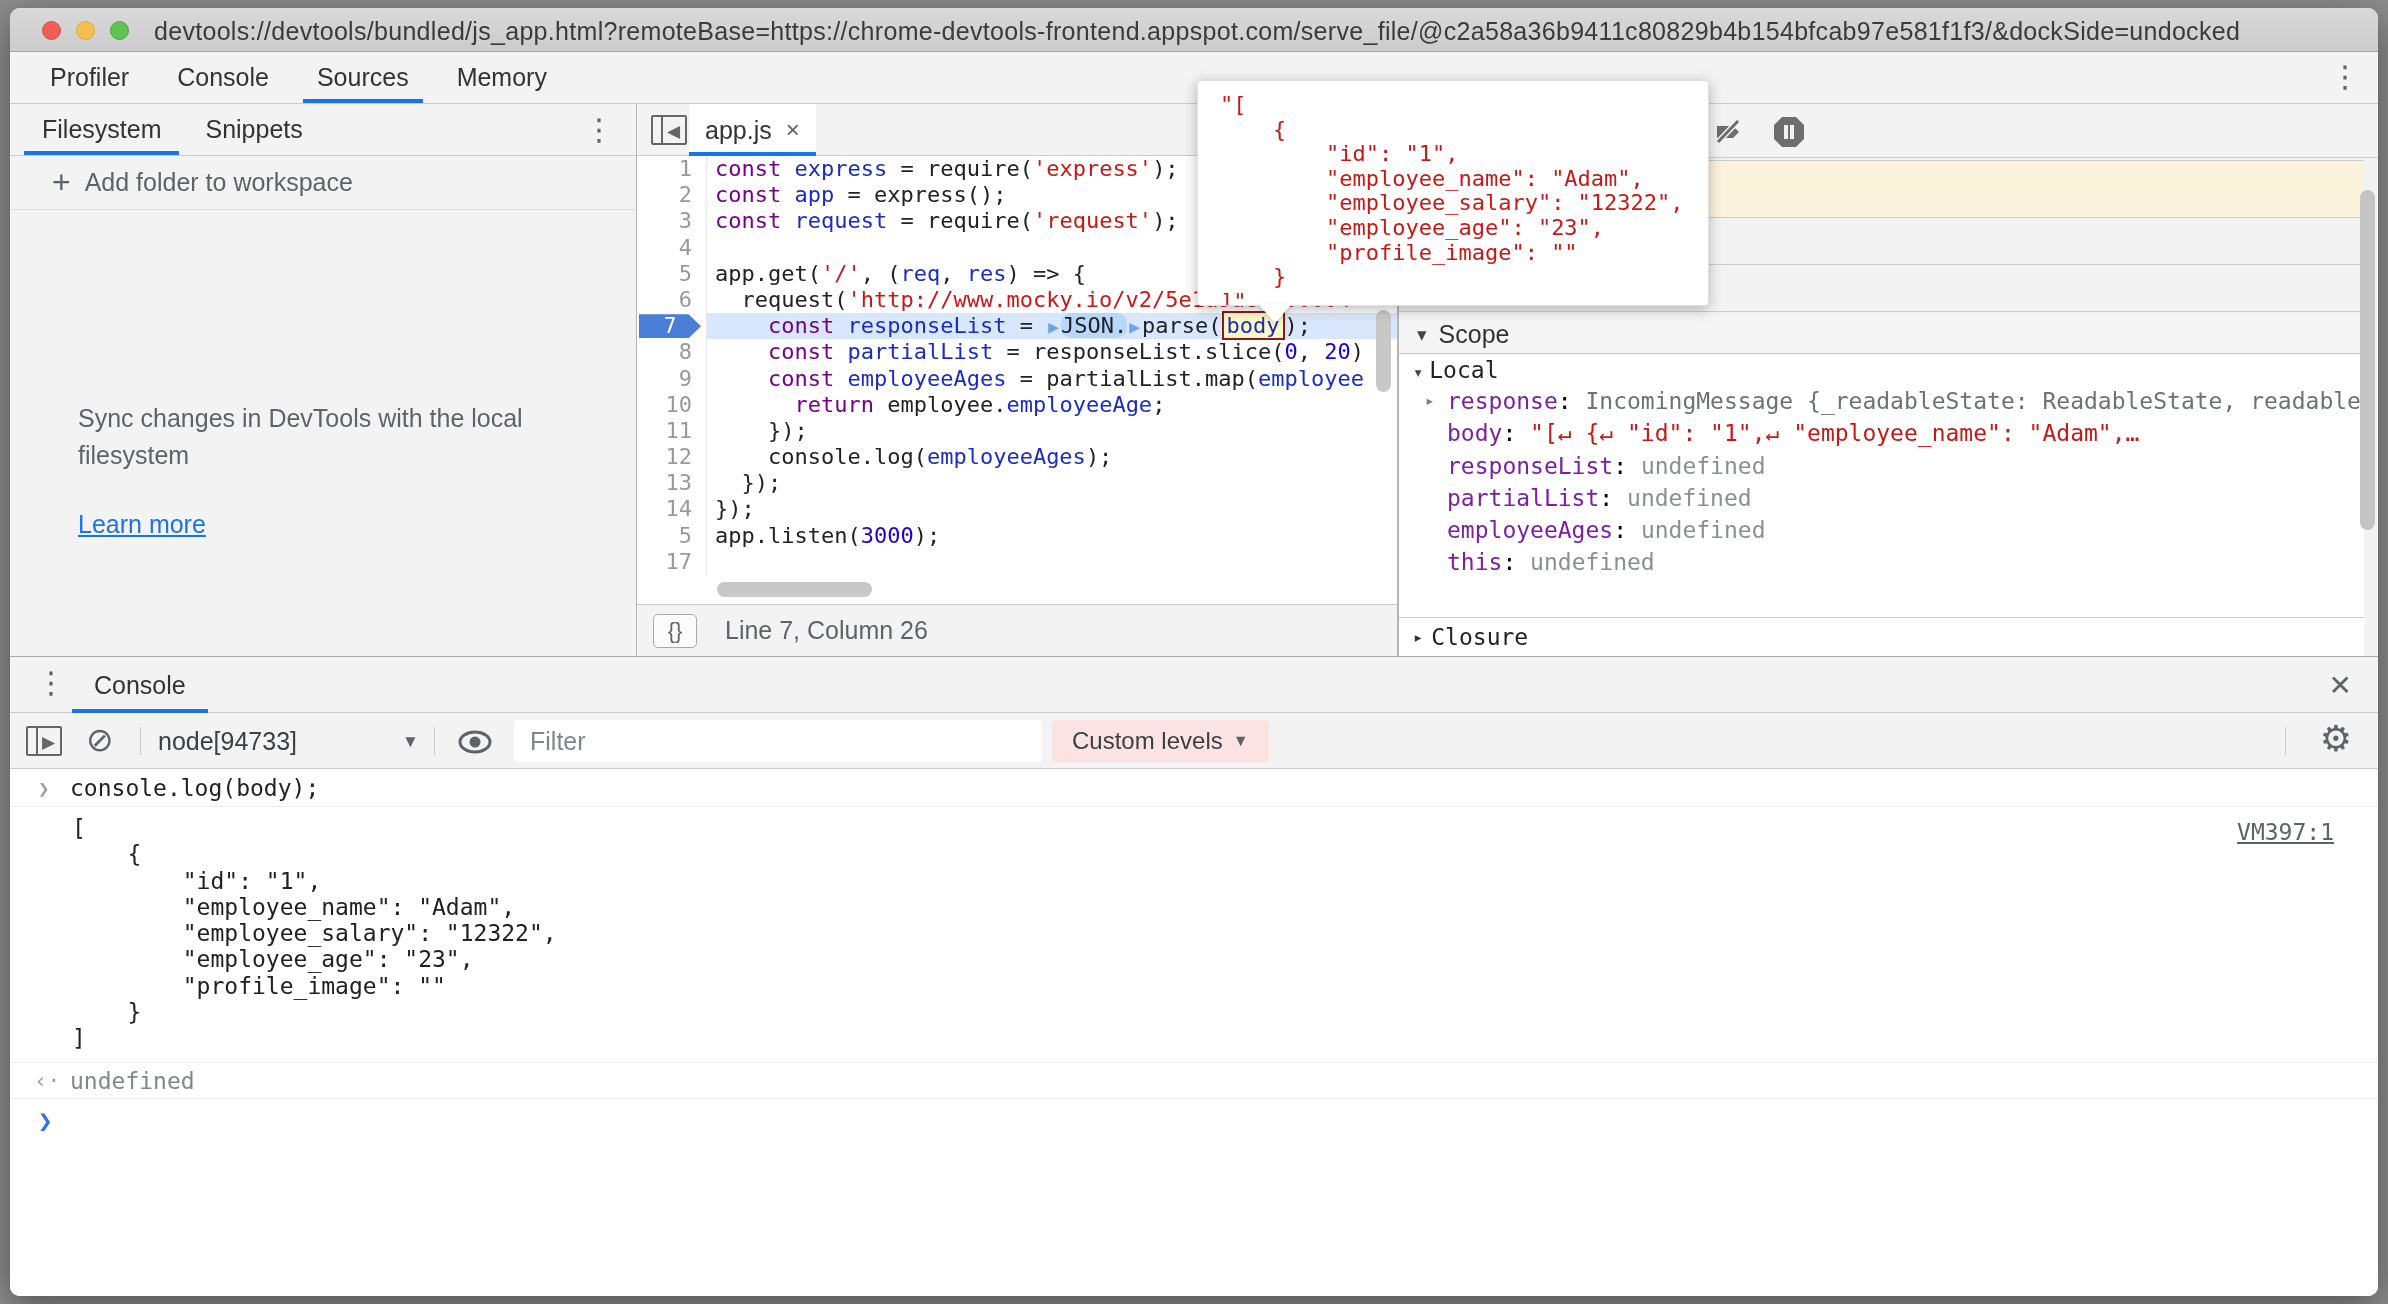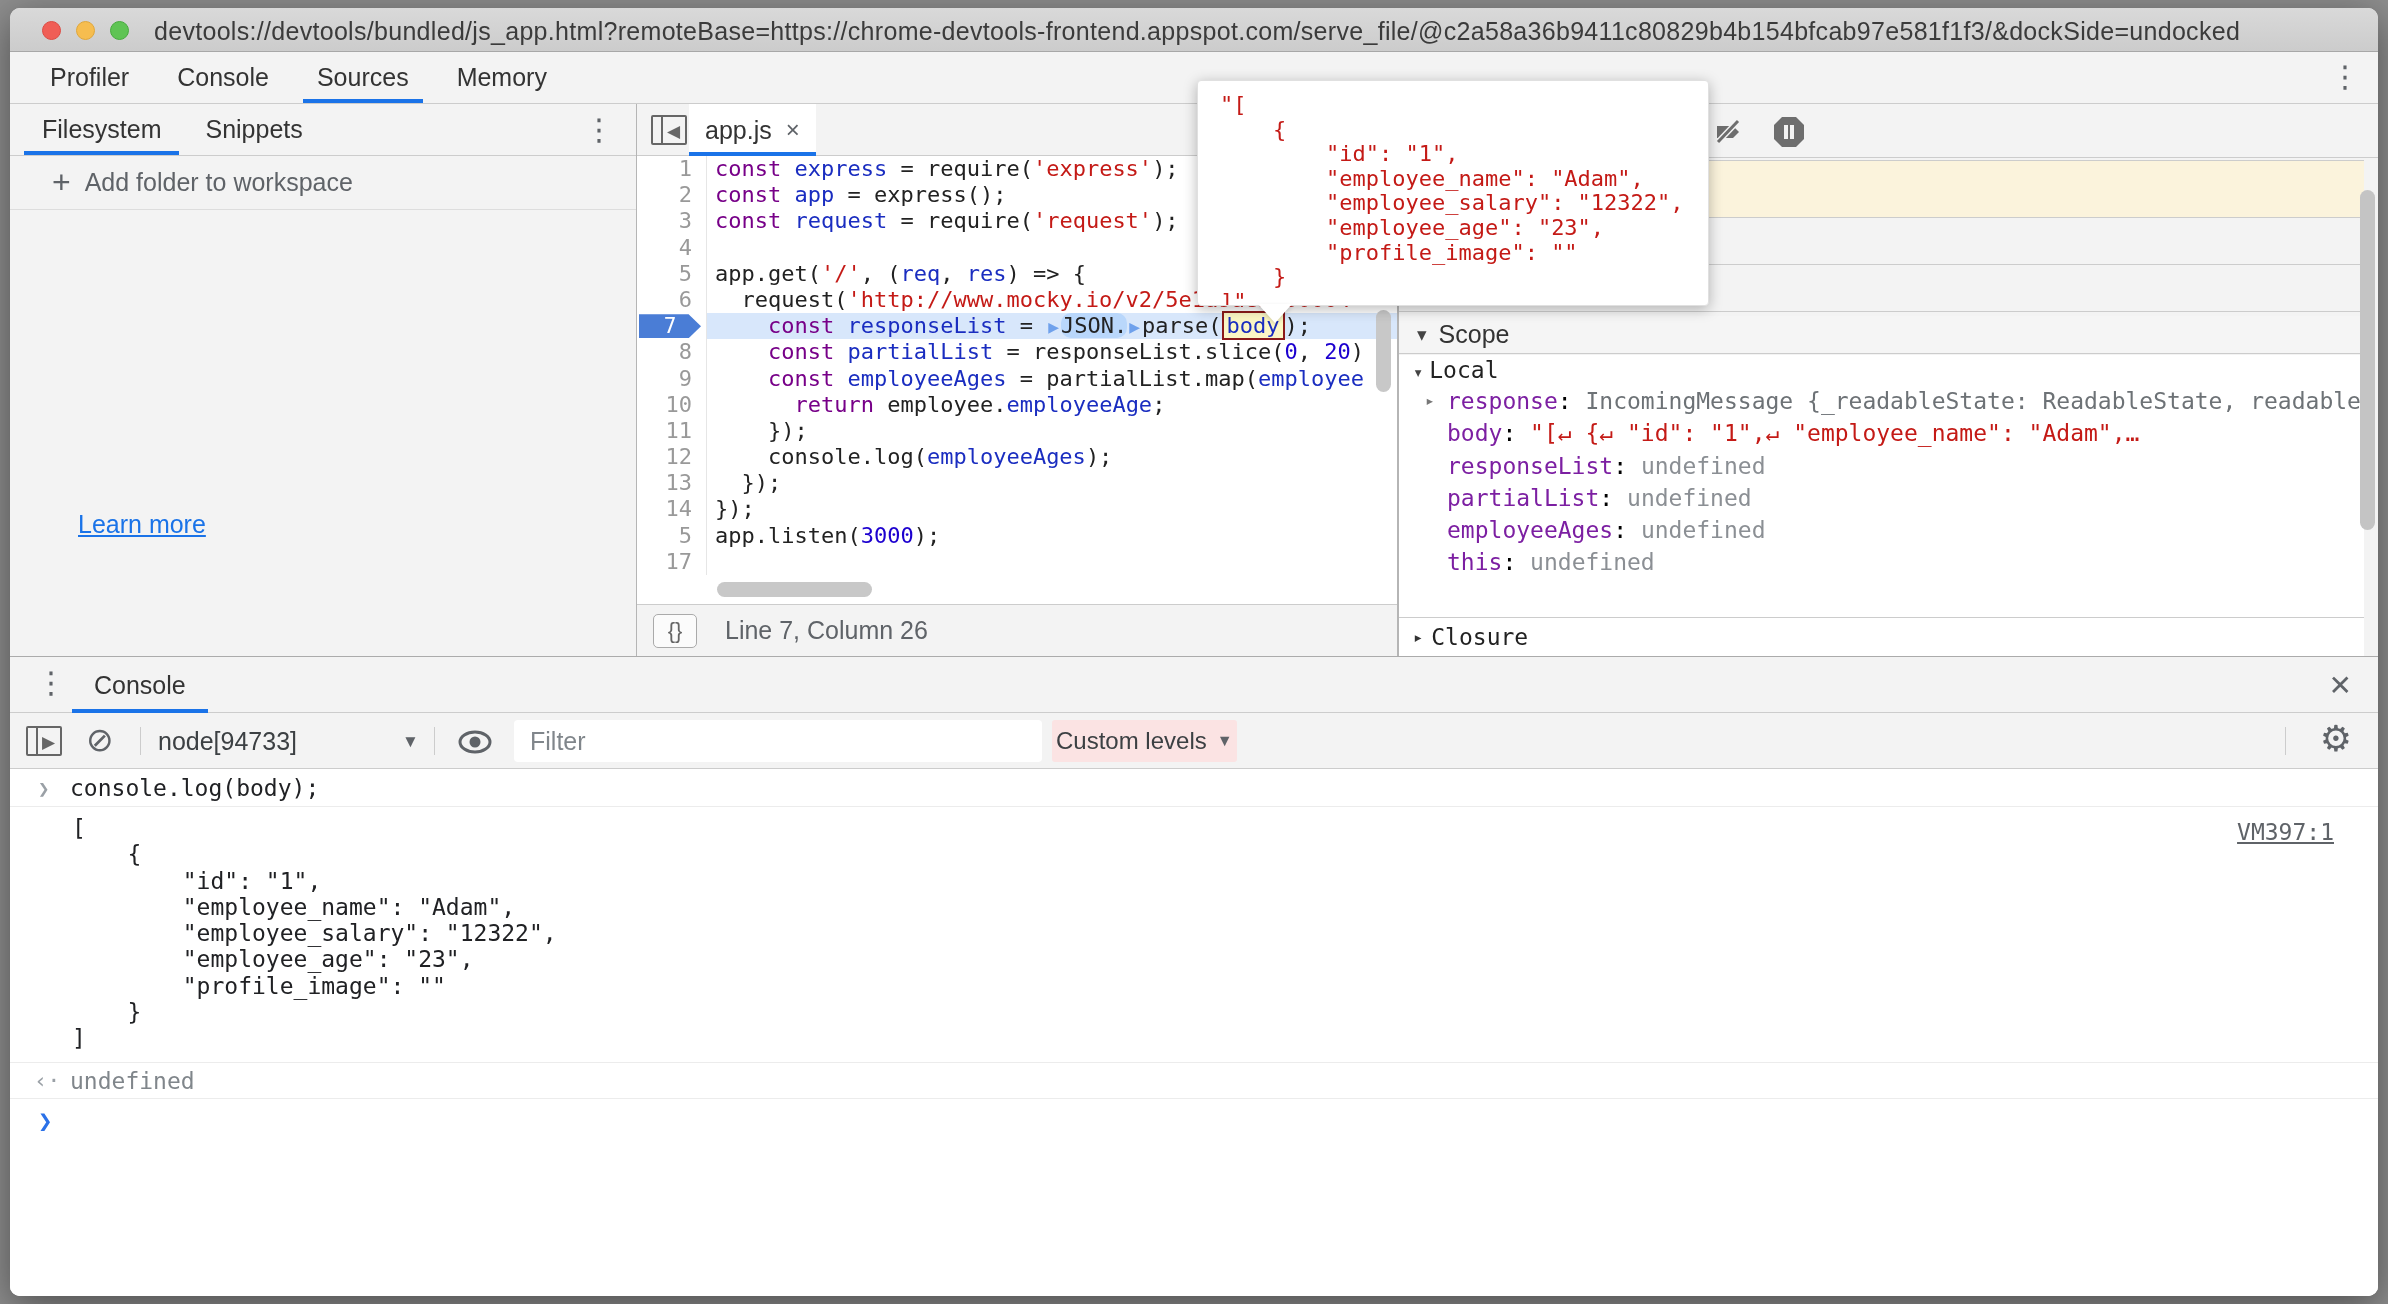--- a/index.html
+++ b/index.html
@@ -94,21 +94,21 @@
   .sidebar-toggle { left:16px; width:36px; height:30px; border:2px solid #666; border-radius:2px; top:13px; }
   .sidebar-toggle::before { content:""; position:absolute; left:8px; top:0; bottom:0; width:2px; background:#666; }
   .sidebar-toggle .tri { position:absolute; right:5px; top:4px; font-size:17px; color:#666; }
   .clear-icon { left:76px; font-size:33px; top:7px; }
   .v-sep { position:absolute; top:14px; width:1px; height:28px; background:#ccc; }
   .ctx-select { position:absolute; left:148px; top:0; height:56px; display:flex; align-items:center; font-size:25px; color:#3c4043; }
   .ctx-caret { position:absolute; left:392px; top:19px; font-size:17px; color:#5f6368; }
   .eye-icon { left:446px; top:13px; }
   .filter-input { position:absolute; left:504px; top:7px; width:528px; height:42px; background:#fff; border:none; border-radius:4px; font-size:25px; color:#333; padding:0 16px; outline:none; }
   .filter-input::placeholder { color:#80868b; }
-  .custom-levels { position:absolute; left:1042px; top:7px; height:42px; background:#fbe3e3; border-radius:3px; display:flex; align-items:center; padding:0 4px; font-size:24px; color:#3c4043; }
+  .custom-levels { position:absolute; left:1042px; top:7px; height:42px; background:#fbe3e3; border-radius:3px; display:flex; align-items:center; padding:0 20px; font-size:24px; color:#3c4043; }
   .custom-levels .caret { font-size:16px; margin-left:10px; color:#5f6368; }
   .gear-icon { right:26px; font-size:36px; top:5px; }
   .console-body { position:absolute; left:0; top:113px; width:100%; bottom:0; background:#fff; font-family:"DejaVu Sans Mono",monospace; font-size:23px; color:#202124; }
   .cmd-row { position:relative; height:37px; line-height:37px; border-bottom:1px solid #ececec; padding-left:60px; }
   .cmd-chevron { position:absolute; left:28px; top:0; color:#9aa0a6; font-size:19px; }
   .out-row { position:relative; border-bottom:1px solid #ececec; padding:8px 0 10px 62px; }
   .out-pre { white-space:pre; line-height:26.3px; }
   .src-link { position:absolute; right:44px; top:12px; color:#5f6368; text-decoration:underline; }
   .res-row { position:relative; height:36px; line-height:36px; border-bottom:1px solid #ececec; padding-left:60px; color:#80868b; }
   .res-arrow { position:absolute; left:24px; top:0; color:#9aa0a6; font-size:22px; }
@@ -147,20 +147,21 @@
       <div id="sidebar-tabs" style="display:flex;">
           <div class="sub-tab active">Filesystem</div>
           <div class="sub-tab">Snippets</div>
         </div>
       <div class="kebab">⋮</div>
     </div>
     <div class="addfolder">
       <span class="plus">+</span>
       <span>Add folder to workspace</span>
     </div>
+    <div class="sync-text">Sync changes in DevTools with the local filesystem</div>
     <a class="learn-more">Learn more</a>
   </div>
 
   <div class="editor">
     <div class="editor-tabbar">
       <div class="nav-toggle">
           <span class="tri">◀</span>
         </div>
       <div class="file-tab">
         <span>app.js</span>

